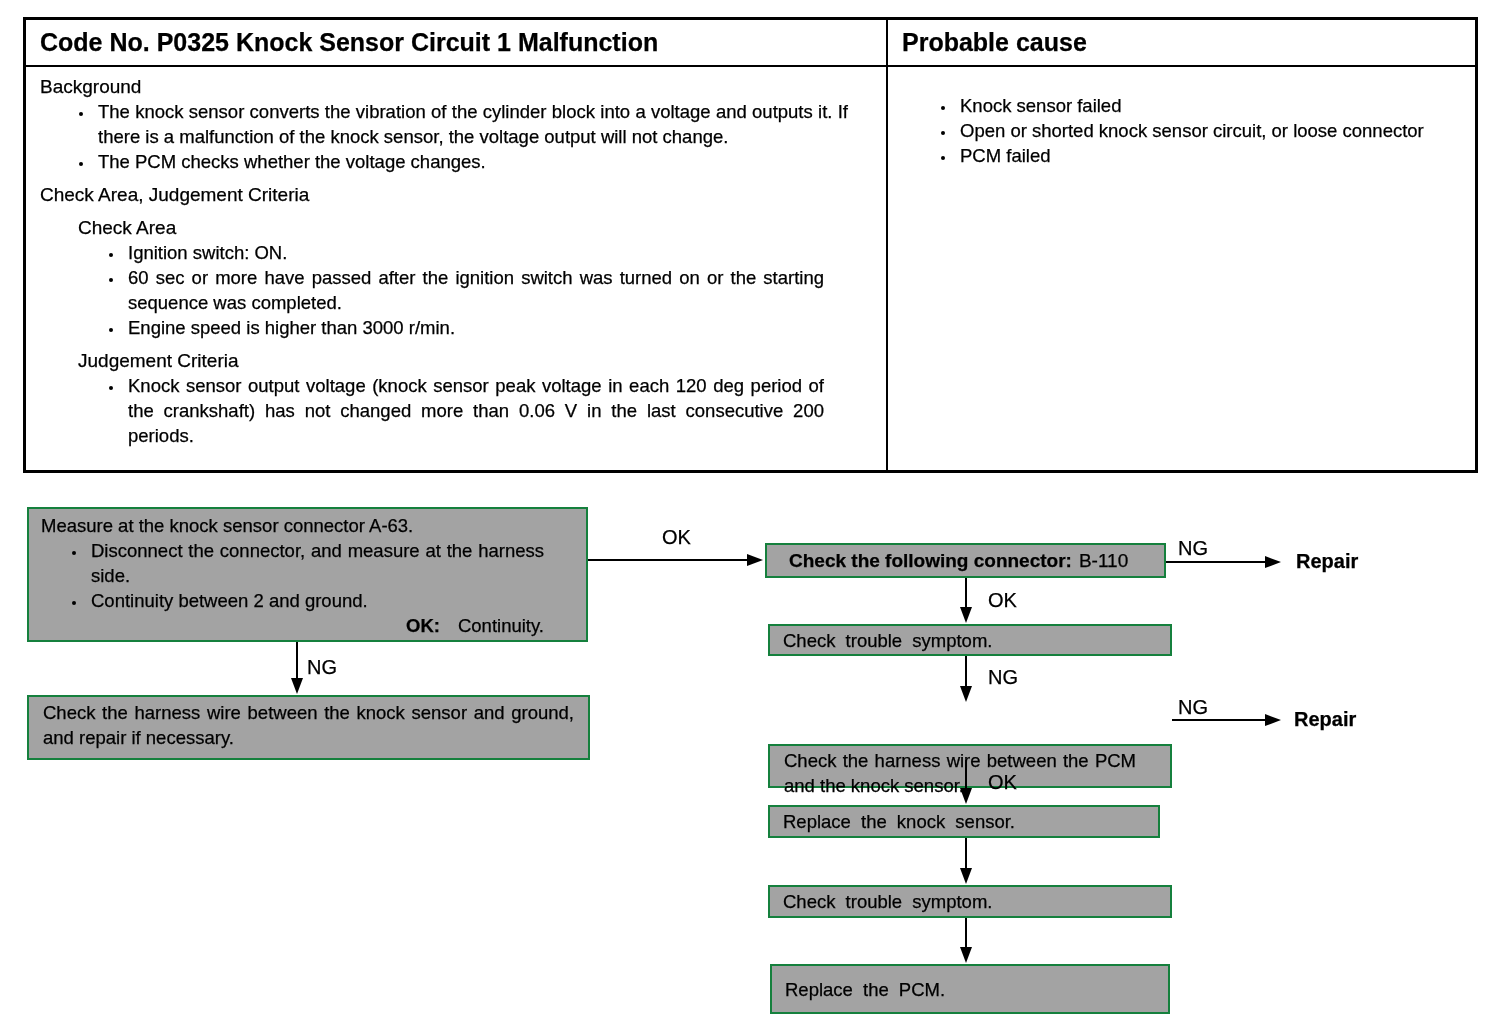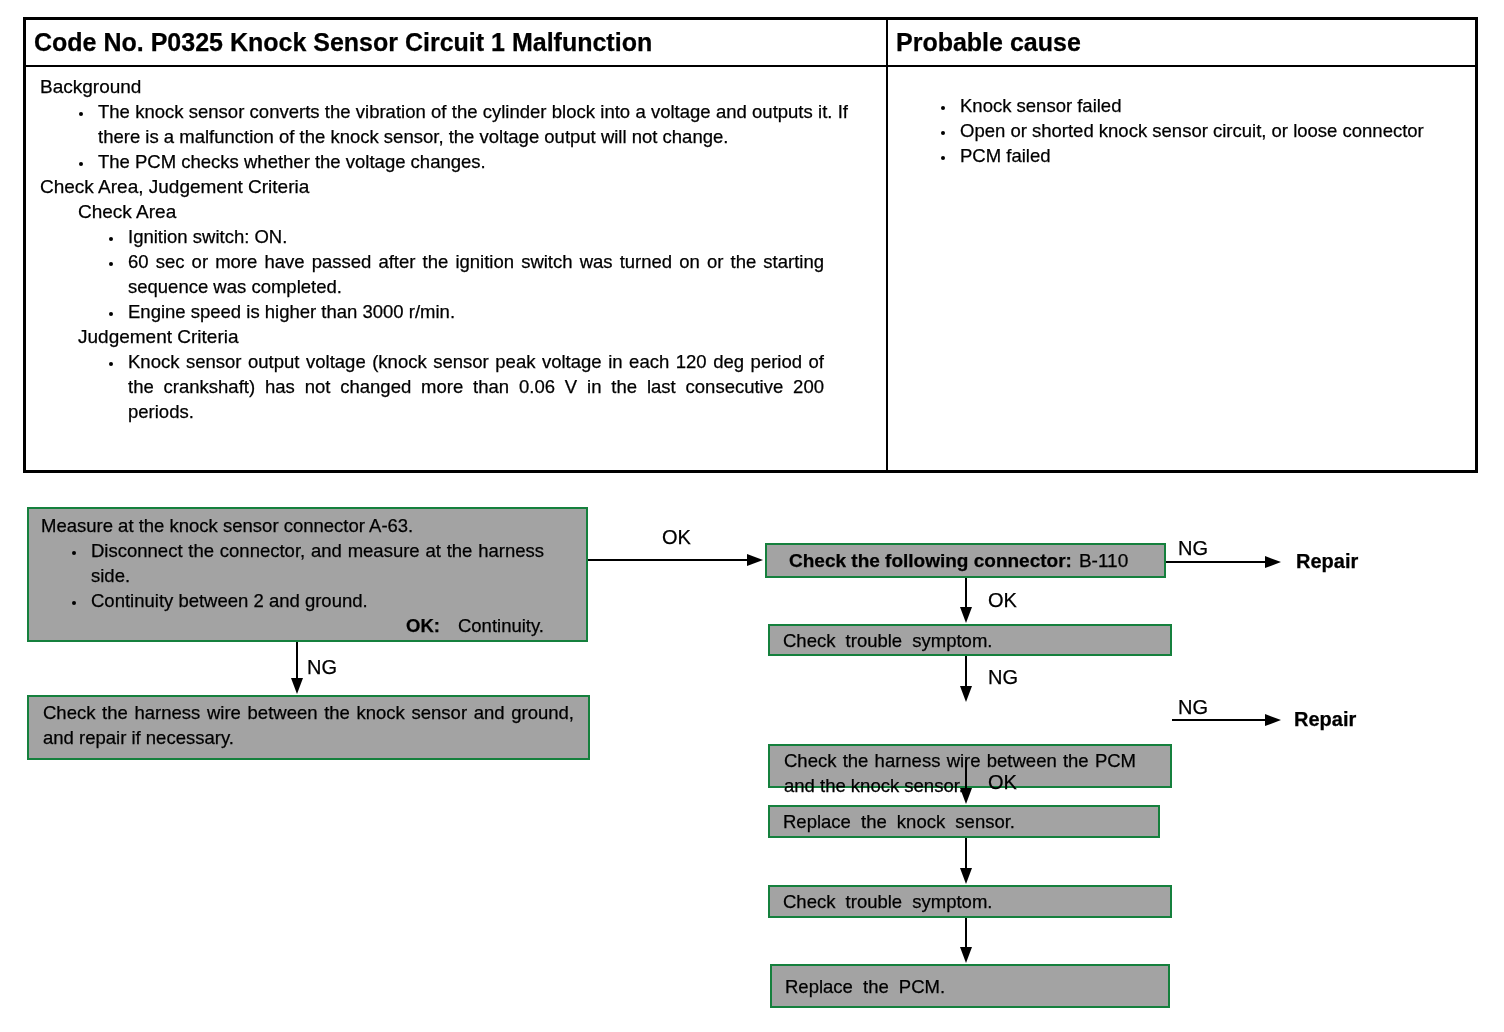--- a/index.html
+++ b/index.html
@@ -7,27 +7,27 @@
        font-family:"Liberation Sans",sans-serif;color:#000;}
   #screen{position:absolute;inset:0;background:#fff;overflow:hidden;
           -webkit-text-stroke:0.25px #000;}
 
   
   .dtc-table{position:absolute;left:23px;top:17px;width:1455px;height:456px;
              border:3px solid #000;box-sizing:border-box;
              display:grid;grid-template-columns:862px 1fr;grid-template-rows:47px 1fr;}
   .cell{box-sizing:border-box;overflow:hidden;}
   .hdr{font-weight:bold;font-size:25px;display:flex;align-items:center;
-       padding-left:8px;border-bottom:2px solid #000;}
+       padding-left:14px;border-bottom:2px solid #000;}
   .col-l{border-right:2px solid #000;}
   .body-cell{font-size:18.5px;line-height:25px;}
   .cell-left{padding:7px 14px 0 14px;}
   .cell-right{padding:26px 14px 0 14px;}
   .sec-h{font-weight:normal;font-size:19px;margin:0;}
-  .sec-h.mt{}
+  .sec-h.mt{margin-top:8px;}
   ul{margin:0;padding:0 0 0 54px;list-style:disc;}
   li{text-align:justify;padding:0 24px 0 4px;}
   li::marker{font-size:0.8em;}
   .sub{margin-left:38px;}
   .sub ul{padding-left:46px;}
   .sub li{padding-right:48px;}
   .cell-right li{padding-right:30px;}
 
   
   .fbox{position:absolute;box-sizing:border-box;border:2px solid #15803d;background:#a3a3a3;
@@ -42,21 +42,21 @@
   #box-harness-ground{left:27px;top:695px;width:563px;height:65px;padding:3px 14px;}
   .just{text-align:justify;}
   #box-connector{left:765px;top:543px;width:401px;height:35px;display:flex;align-items:center;padding-left:22px;}
   #box-connector .cb{font-weight:bold;font-size:19px;}
   #box-connector .cv{margin-left:7px;font-size:19px;}
   #box-symptom1{left:768px;top:624px;width:404px;height:32px;}
   #box-harness-pcm{left:768px;top:744px;width:404px;height:44px;padding:2px 14px;}
   #box-harness-pcm .just{padding-right:20px;}
   #box-replace-sensor{left:768px;top:805px;width:392px;height:33px;}
   #box-symptom2{left:768px;top:885px;width:404px;height:33px;}
-  #box-replace-pcm{left:770px;top:964px;width:400px;height:44px;}
+  #box-replace-pcm{left:770px;top:964px;width:400px;height:50px;}
 
   .lbl{position:absolute;font-size:20px;white-space:nowrap;}
   .lbl.bold{font-weight:bold;}
   svg.wires{position:absolute;left:0;top:0;width:1504px;height:1032px;pointer-events:none;}
   svg.wires line{stroke:#000;stroke-width:2;}
   svg.wires polygon{fill:#000;stroke:none;}
 </style>
 </head>
 <body>
 

